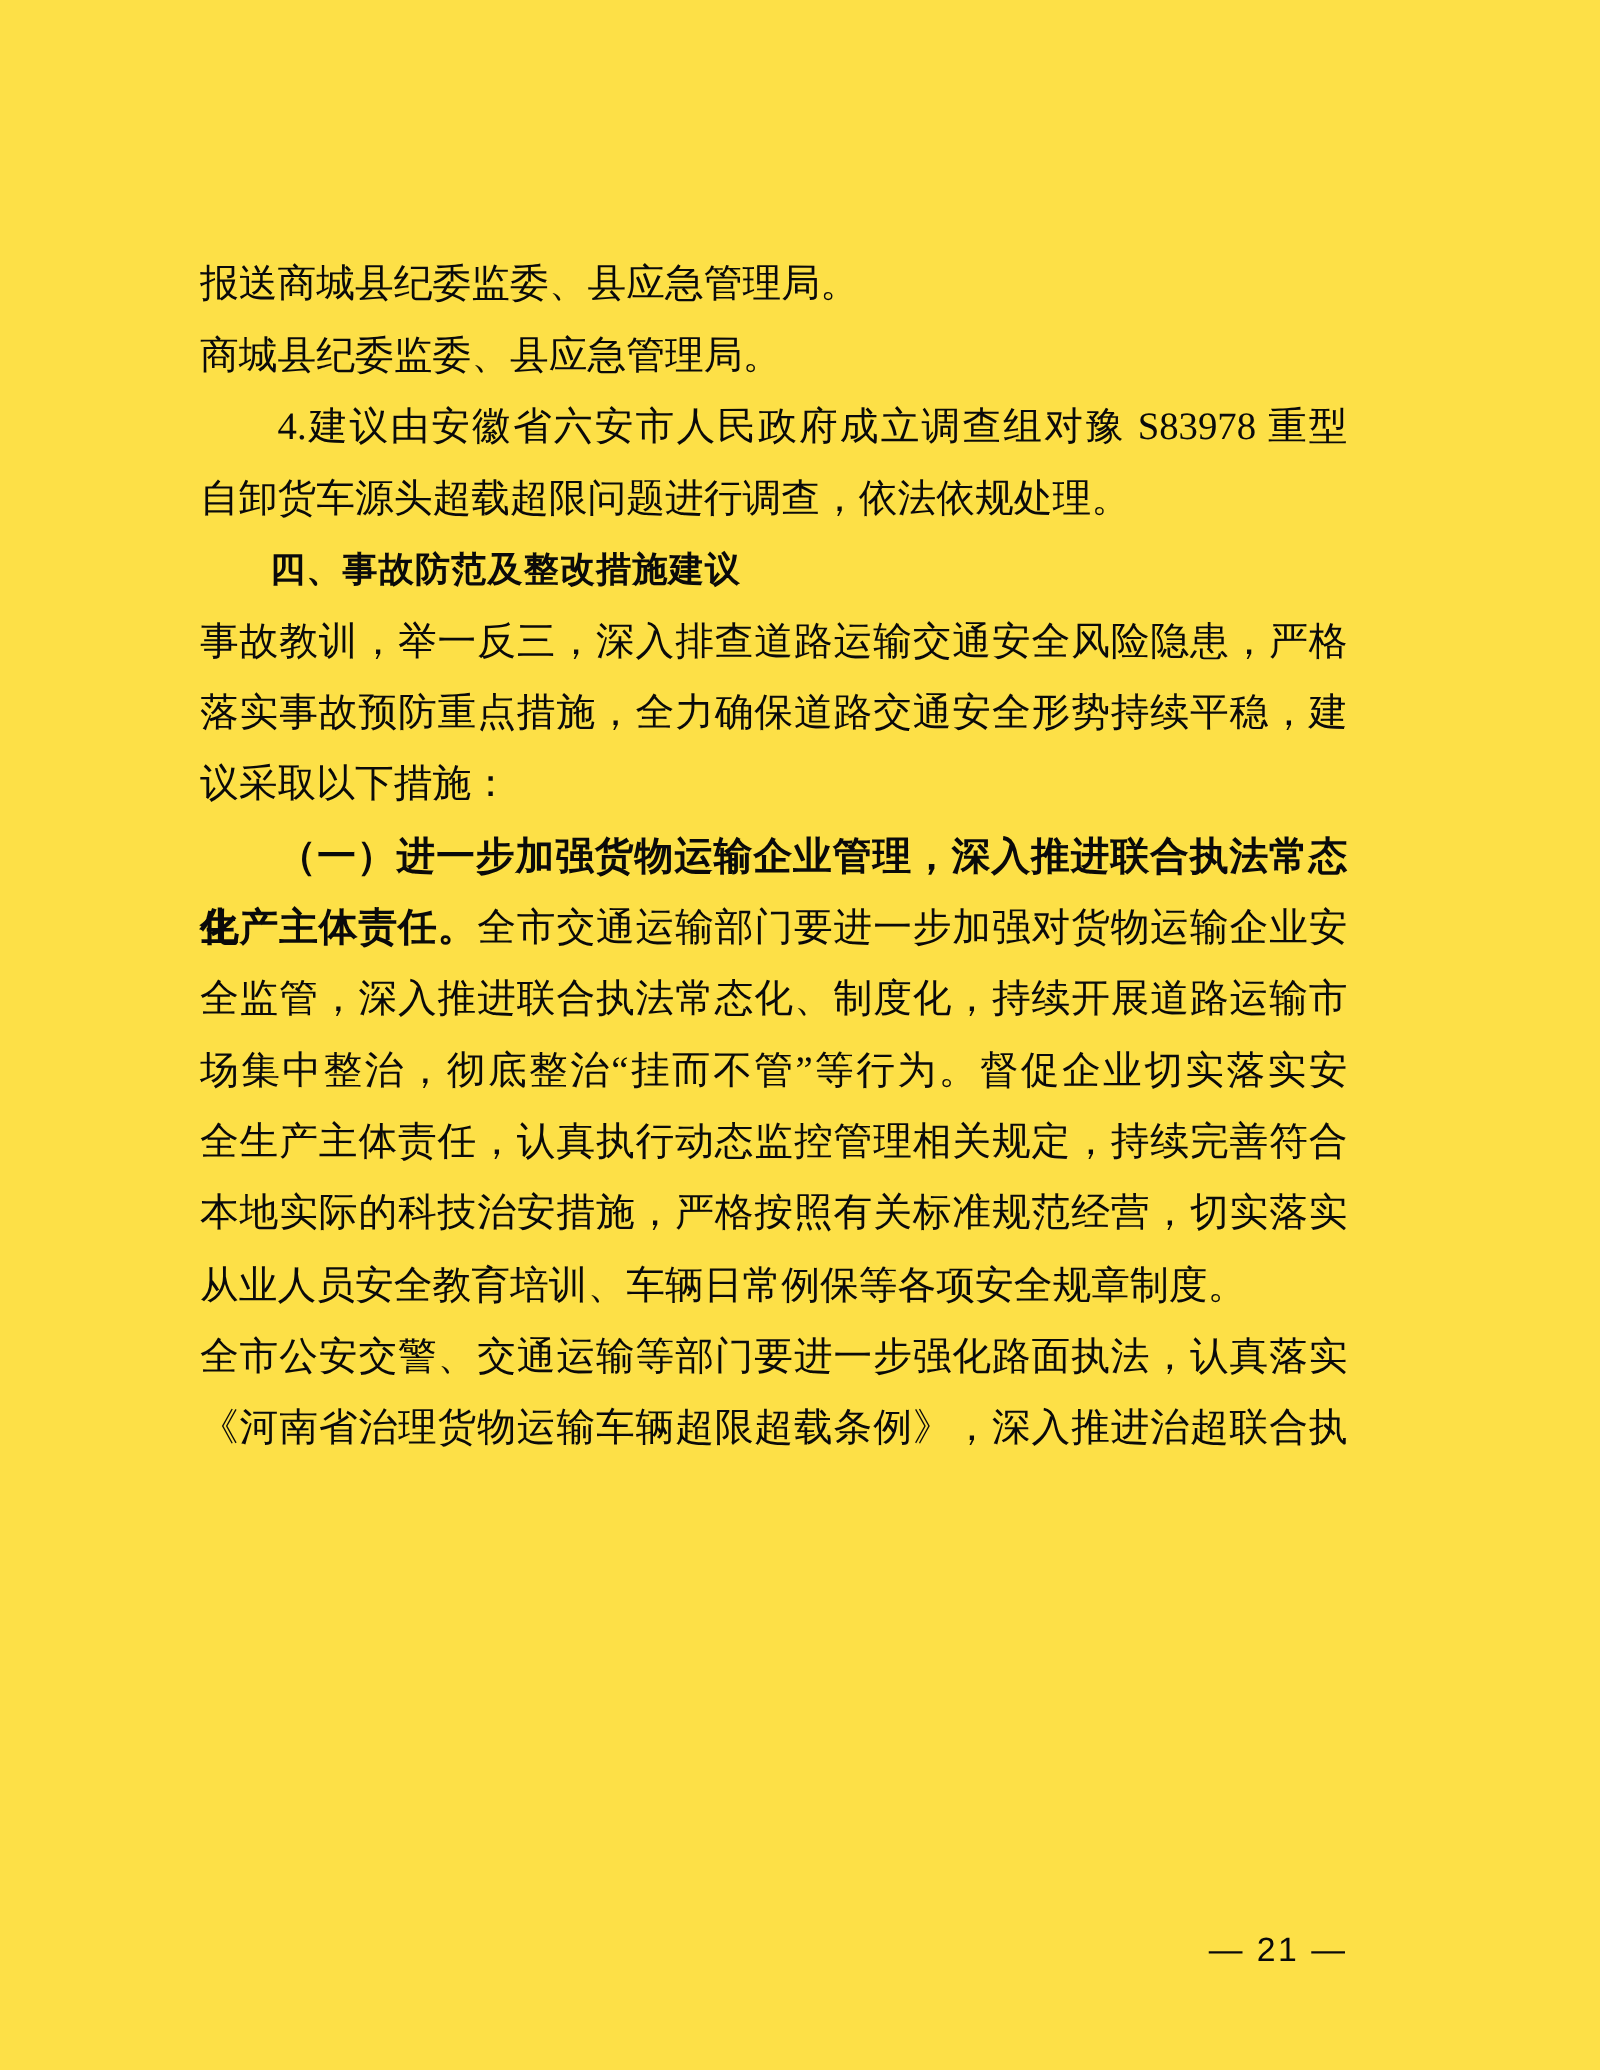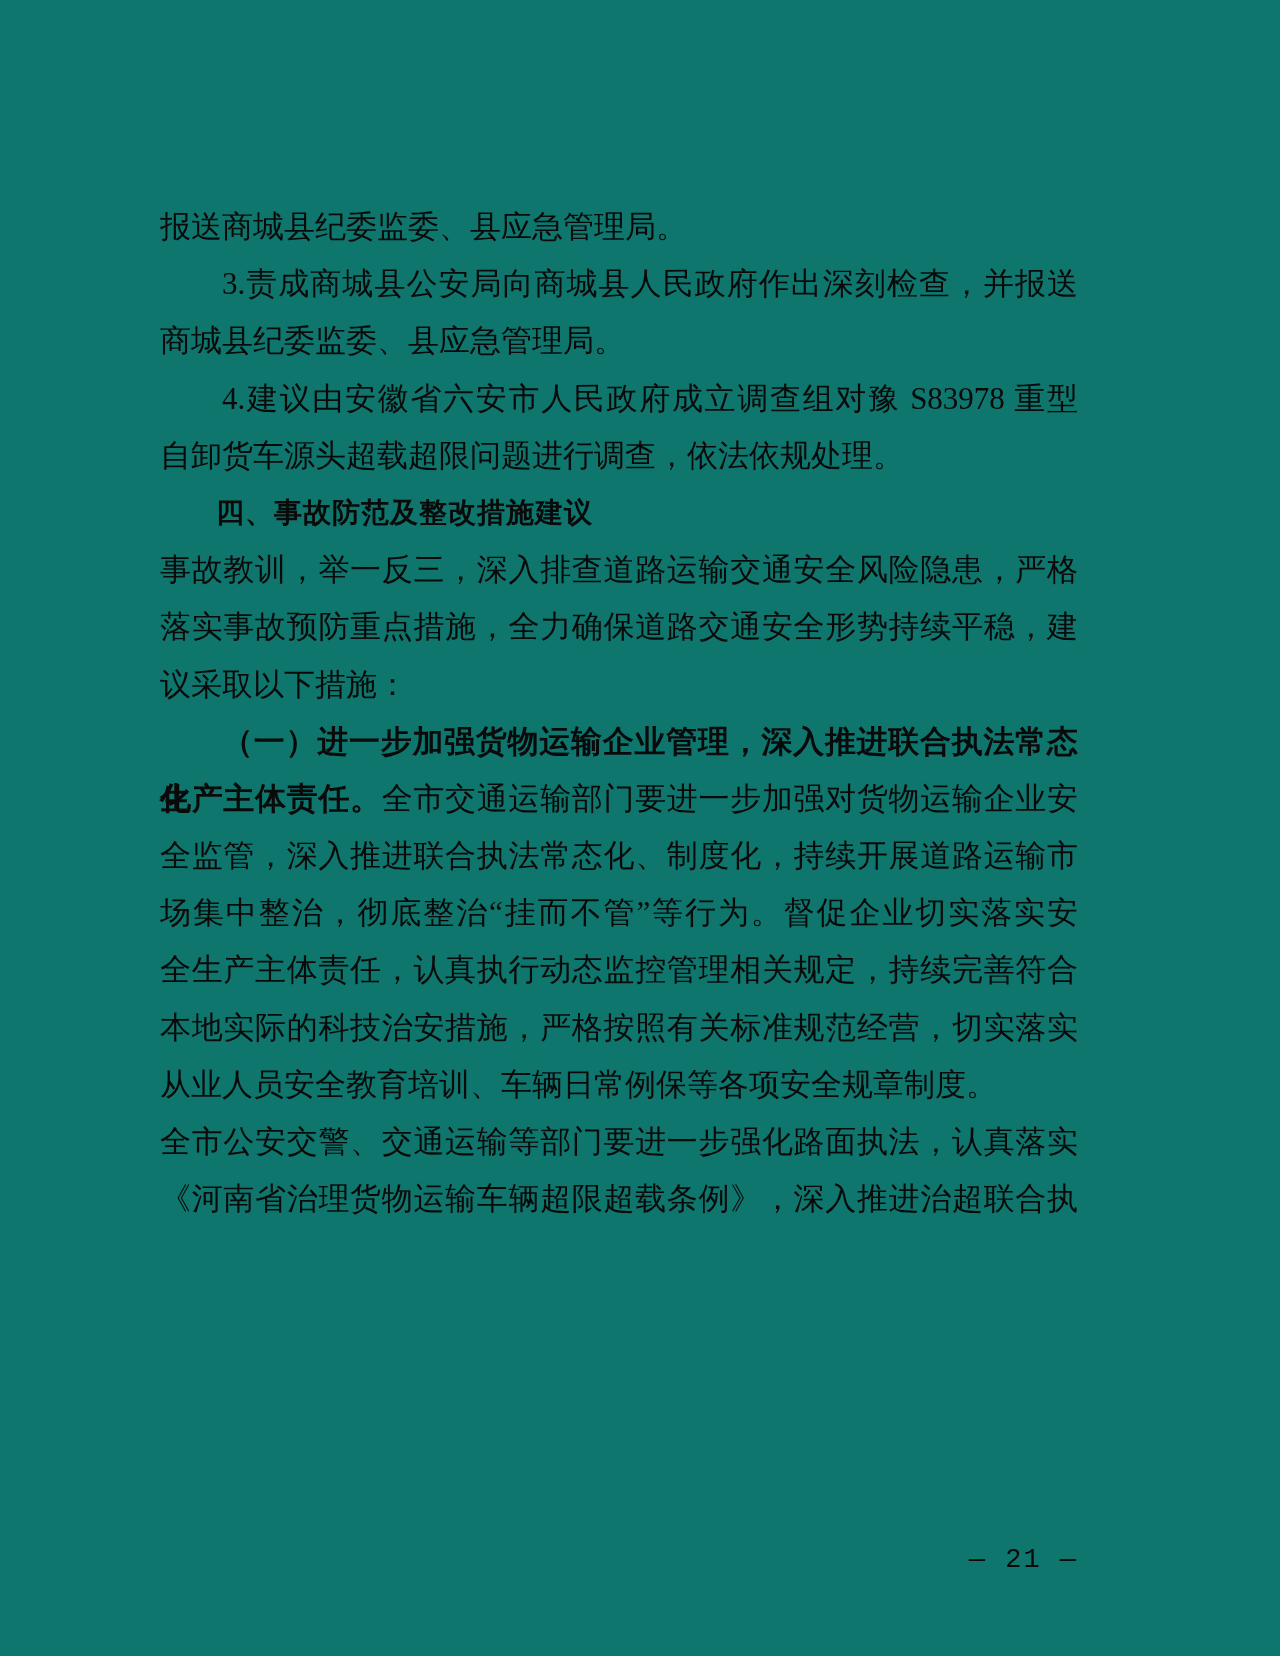--- a/index.html
+++ b/index.html
@@ -5,21 +5,21 @@
   html, body {
     margin: 0;
     padding: 0;
     background: #e8e8e8;
   }
   .page {
     position: relative;
     width: 1280px;
     height: 1656px;
     margin: 0 auto;
-    background: #0f766e;
+    background: #fde047;
     color: #000000;
     font-family: "Liberation Serif", "DejaVu Serif", serif;
     overflow: hidden;
   }
   .content {
     position: absolute;
     left: 160px;
     top: 198px;
     width: 918px;
   }
@@ -48,30 +48,29 @@
     letter-spacing: 1px;
   }
   .page-number {
     position: absolute;
     top: 1540px;
     right: 202px;
     font-size: 27px;
     line-height: 40px;
     letter-spacing: 2px;
     color: #0a0a0a;
-    font-family: Liberation Mono, monospace;
+    font-family: Liberation Sans, sans-serif;
   }
 </style>
 </head>
 <body>
 
 <div class="page">
   <div class="content" id="doc-lines">
       <div class="line"><span class="seg">报送商城县纪委监委、县应急管理局。</span></div>
-      <div class="line fill indent"><span class="seg">3.责成商城县公安局向商城县人民政府作出深刻检查，并报送</span></div>
       <div class="line"><span class="seg">商城县纪委监委、县应急管理局。</span></div>
       <div class="line fill indent"><span class="seg">4.建议由安徽省六安市人民政府成立调查组对豫 S83978 重型</span></div>
       <div class="line"><span class="seg">自卸货车源头超载超限问题进行调查，依法依规处理。</span></div>
       <div class="line indent heading"><span class="seg">四、事故防范及整改措施建议</span></div>
       <div class="line fill"><span class="seg">事故教训，举一反三，深入排查道路运输交通安全风险隐患，严格</span></div>
       <div class="line fill"><span class="seg">落实事故预防重点措施，全力确保道路交通安全形势持续平稳，建</span></div>
       <div class="line"><span class="seg">议采取以下措施：</span></div>
       <div class="line fill indent"><span class="seg bold">（一）进一步加强货物运输企业管理，深入推进联合执法常态化</span></div>
       <div class="line fill"><span class="seg bold">生产主体责任。</span><span class="seg">全市交通运输部门要进一步加强对货物运输企业安</span></div>
       <div class="line fill"><span class="seg">全监管，深入推进联合执法常态化、制度化，持续开展道路运输市</span></div>

